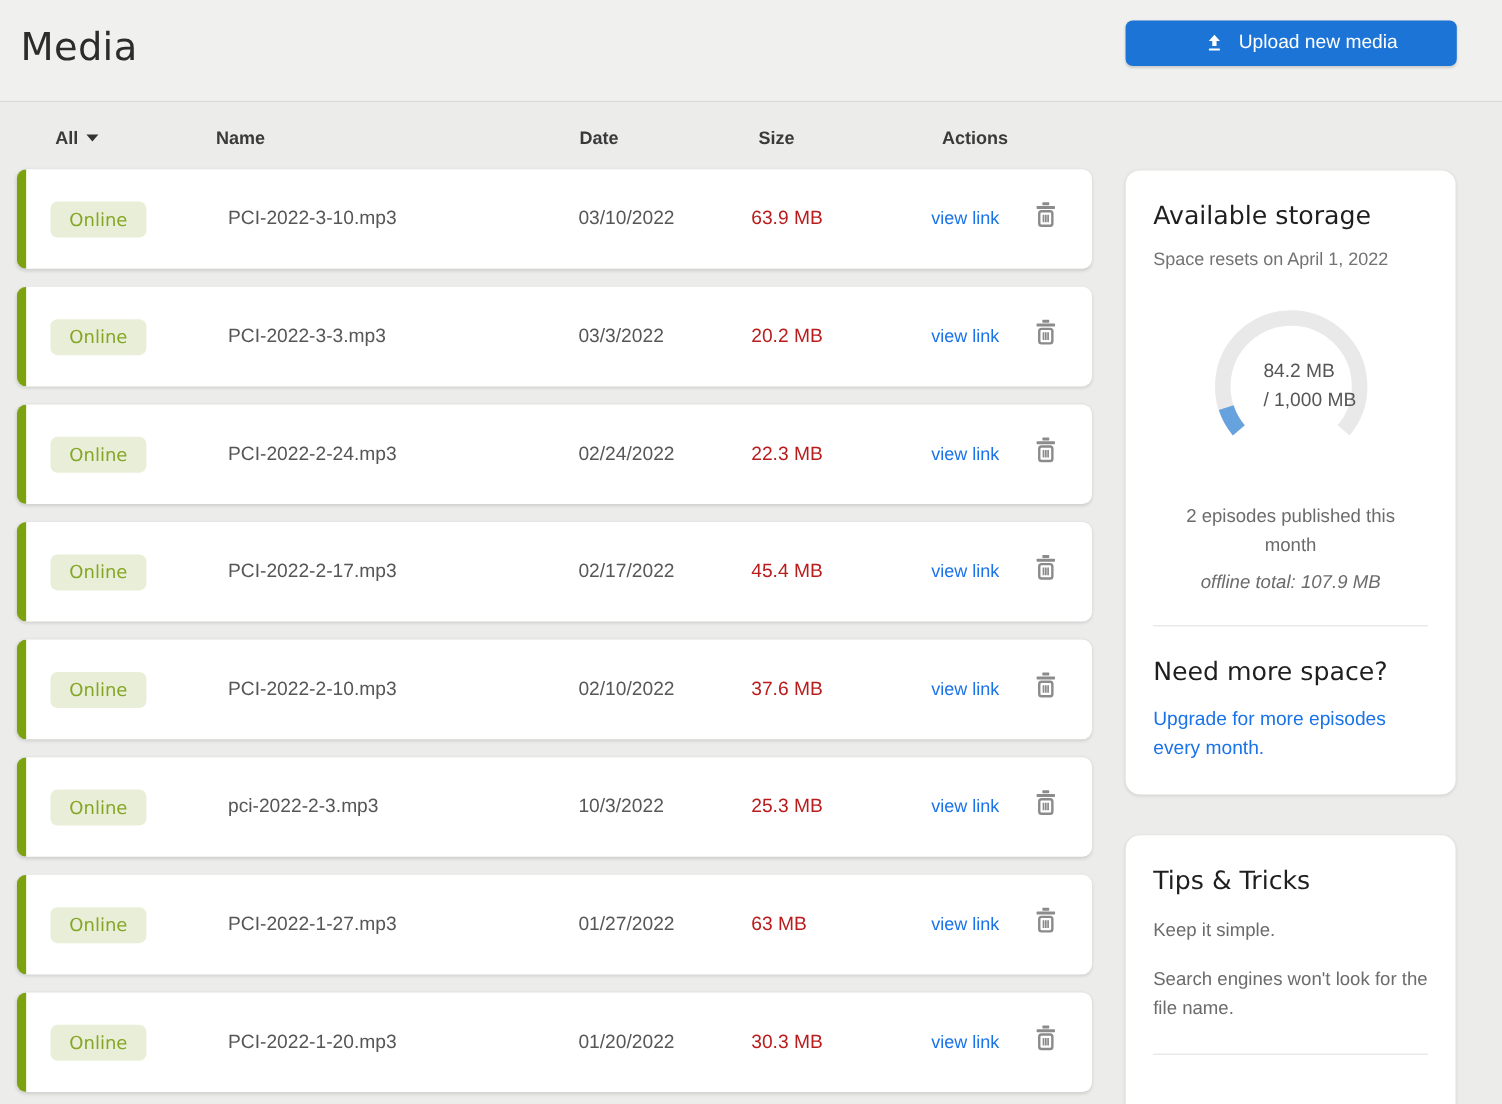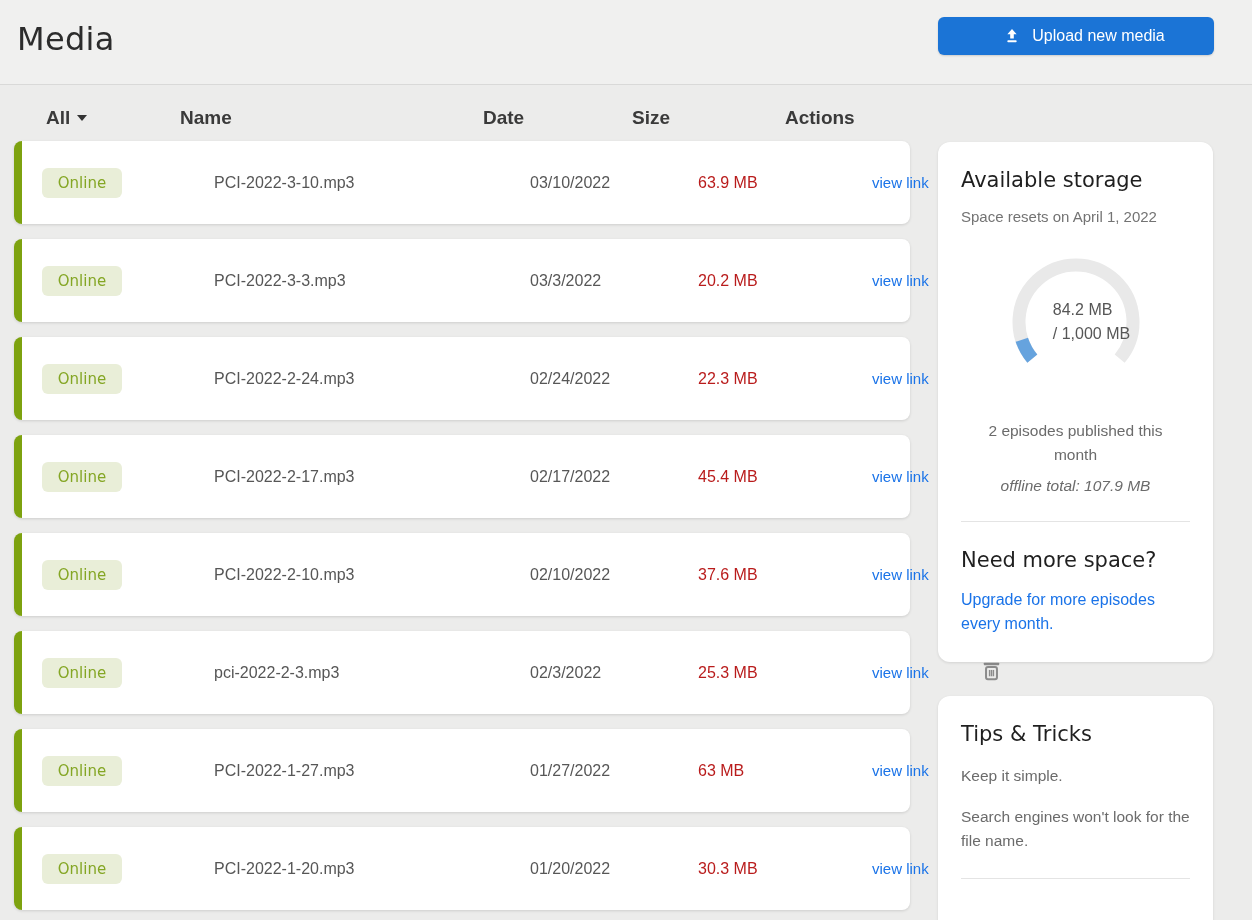--- a/index.html
+++ b/index.html
@@ -17,35 +17,35 @@
                 display:flex; align-items:center; justify-content:center; gap:11px;
                 cursor:pointer; margin-top:-12px; box-shadow:0 1px 2px rgba(0,0,0,.15);padding-left:16px; }
   .upload-btn svg { display:block; }
 
   
   .content { display:flex; align-items:flex-start; padding:18px 0 0 14px; }
   .left-col { width:896px; }
   .right-col { width:275px; margin-left:28px; margin-top:39px; }
 
   
-  .table-head { position:relative; height:38px; font-size:19px; font-weight:bold; color:#3a3a3a;text-align:center; }
+  .table-head { position:relative; height:38px; font-size:15px; font-weight:bold; color:#3a3a3a;text-align:center; }
   .table-head .th { position:absolute; top:4px; }
   .th-all   { left:32px; cursor:pointer; }
   .th-name  { left:166px; }
   .th-date  { left:469px; }
   .th-size  { left:618px; }
   .th-actions { left:771px; }
   .caret { display:inline-block; width:0; height:0; border-left:5px solid transparent;
            border-right:5px solid transparent; border-top:6px solid #333; margin-left:7px;
            vertical-align:middle; margin-top:-2px; }
 
   
   .row-card { height:83px; background:#ffffff; border-radius:8px;
               border-left:8px solid #7da20f; box-shadow:0 1px 3px rgba(0,0,0,.13);
-              margin-bottom:15px; display:flex; align-items:center;gap:24px; }
+              margin-bottom:15px; display:flex; align-items:center; }
   .cell { flex:none; }
   .cell-status { width:168px; padding-left:20px; }
   .badge { display:inline-block; width:80px; padding:6px 0; text-align:center;
            background:#e9eed8; color:#84a624; border-radius:6px; font-size:15px;
            font-family:"DejaVu Sans", sans-serif; }
   .cell-name { width:292px; font-size:16px; color:#565656; }
   .cell-date { width:144px; font-size:16px; color:#575757; }
   .cell-size { width:150px; font-size:16px; color:#b91c1c; }
   .cell-actions { width:84px; }
   .view-link { font-size:15px; color:#1a73e8; text-decoration:none; cursor:pointer; }
@@ -224,21 +224,21 @@
             </svg>
           </span>
         </div>
       </div>
 
       <div class="row-card">
         <div class="cell cell-status">
           <span class="badge">Online</span>
         </div>
         <div class="cell cell-name">pci-2022-2-3.mp3</div>
-        <div class="cell cell-date">02/3/2022</div>
+        <div class="cell cell-date">10/3/2022</div>
         <div class="cell cell-size">25.3 MB</div>
         <div class="cell cell-actions">
           <a class="view-link">view link</a>
         </div>
         <div class="cell cell-trash">
           <span class="trash-btn">
             <svg width="23" height="26" viewBox="0 0 24 27">
               <rect x="9" y="1.5" width="6" height="2.6" rx="0.6" fill="#8b8b8b"></rect>
               <rect x="4" y="4.8" width="16" height="2.6" rx="0.6" fill="#8b8b8b"></rect>
               <rect x="6.3" y="9.4" width="11.4" height="12.6" rx="2" fill="none" stroke="#8b8b8b" stroke-width="2.1"></rect>

